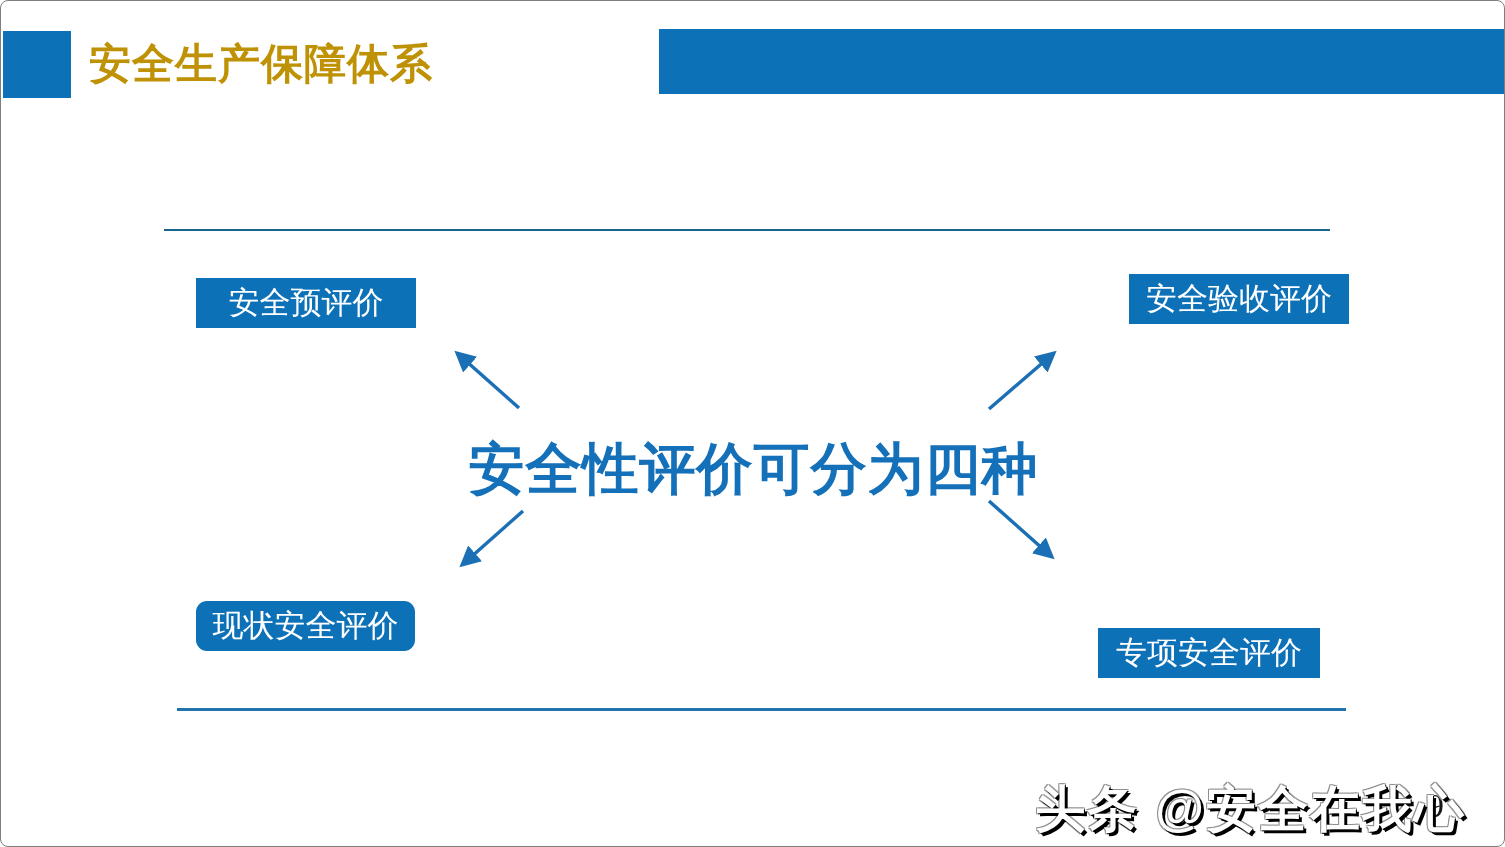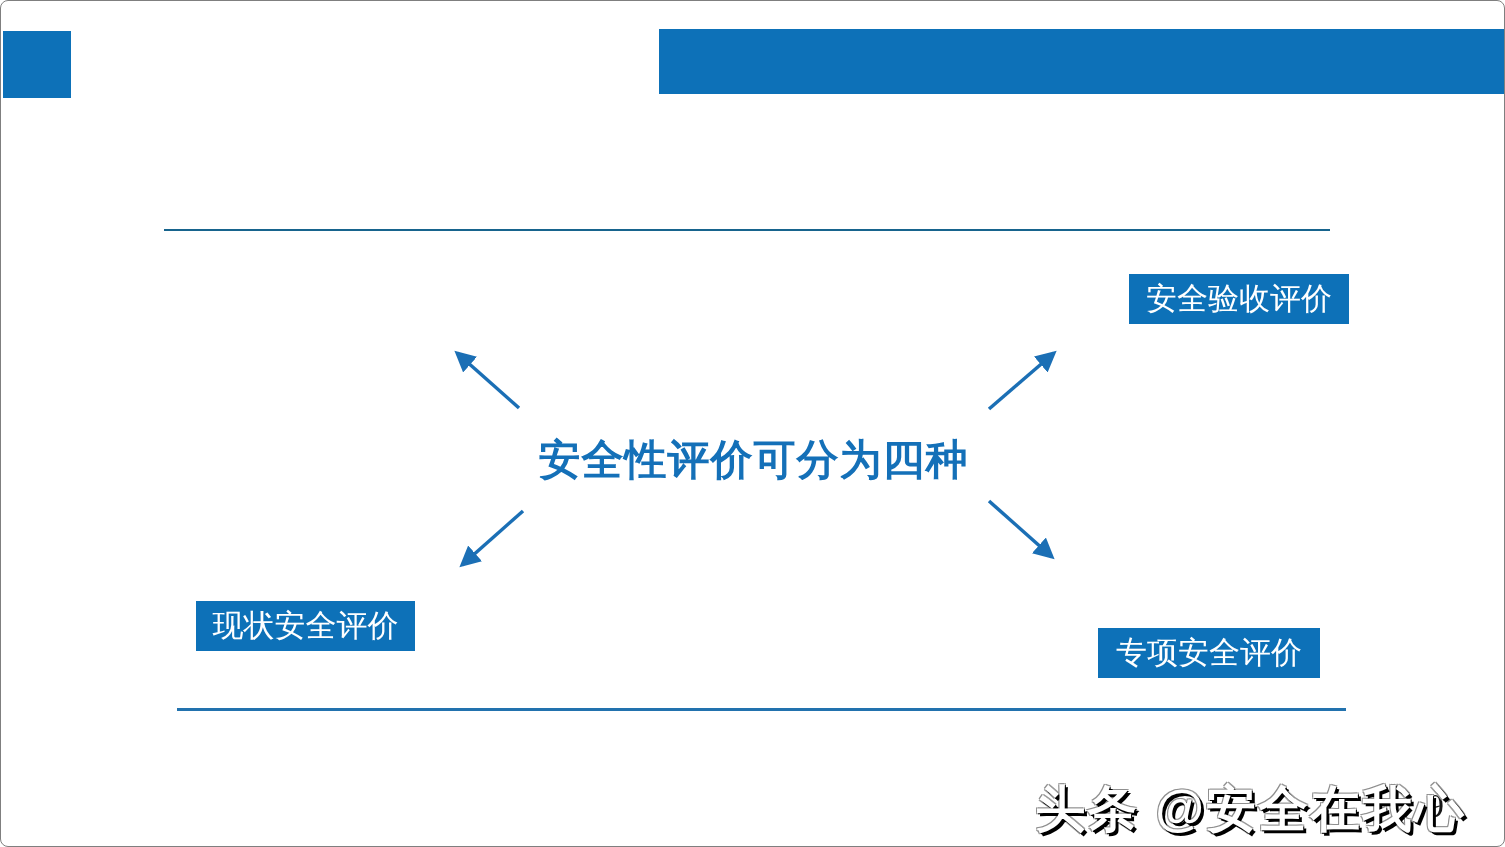--- a/index.html
+++ b/index.html
@@ -43,27 +43,27 @@
   
   .label-box {
     position: absolute; height: 50px;
     background: var(--accent-blue, #0d71b8);
     color: #ffffff; font-size: 31px;
     display: flex; align-items: center; justify-content: center;
     white-space: nowrap;
   }
   .box-tl { left: 195px;  top: 277px; width: 220px; }
   .box-tr { left: 1128px; top: 273px; width: 220px; }
-  .box-bl { left: 195px;  top: 600px; width: 219px; }
+  .box-bl { left: 195px;  top: 600px; width: 219px; border-radius: 11px; }
   .box-br { left: 1097px; top: 592px; width: 222px; margin-top: 35px; }
   
   .center-statement {
     position: absolute; left: 0; top: 431px; width: 1505px;
     text-align: center;
-    font-size: 42px; font-weight: bold; letter-spacing: 1px;
+    font-size: 56px; font-weight: bold; letter-spacing: 1px;
     color: var(--center-text-blue, #1470b8);
     white-space: nowrap;
   }
   
   .arrows {
     position: absolute; left: 0; top: 0; width: 1505px; height: 847px;
     pointer-events: none;
   }
   
   .page-number {
@@ -82,37 +82,41 @@
       1px -1px 0 #9a9a9a,
       -1px 1px 0 #9a9a9a;
   }
 </style>
 </head>
 <body>
 
 <div class="slide">
 
   <div class="accent-square"></div>
+  <div class="slide-title">安全生产保障体系</div>
   <div class="accent-bar"></div>
 
   <div class="divider-top"></div>
   <div class="divider-bottom"></div>
 
   <svg class="arrows" viewBox="0 0 1505 847" xmlns="http://www.w3.org/2000/svg">
     <defs>
       <marker id="ah" markerWidth="8" markerHeight="8" refX="5" refY="3" orient="auto">
         <path d="M0,0 L6,3 L0,6 Z" fill="#1b6fb5"></path>
       </marker>
     </defs>
     <line x1="518" y1="407" x2="456" y2="352" stroke="#1b6fb5" stroke-width="3.5" marker-end="url(#ah)"></line>
     <line x1="988" y1="408" x2="1053" y2="352" stroke="#1b6fb5" stroke-width="3.5" marker-end="url(#ah)"></line>
     <line x1="522" y1="510" x2="461" y2="564" stroke="#1b6fb5" stroke-width="3.5" marker-end="url(#ah)"></line>
     <line x1="988" y1="500" x2="1051" y2="556" stroke="#1b6fb5" stroke-width="3.5" marker-end="url(#ah)"></line>
   </svg>
 
+  <div class="label-box box-tl">
+    <span>安全预评价</span>
+  </div>
   <div class="label-box box-tr">
     <span>安全验收评价</span>
   </div>
   <div class="label-box box-bl">
     <span>现状安全评价</span>
   </div>
   <div class="label-box box-br">
     <span>专项安全评价</span>
   </div>
 

